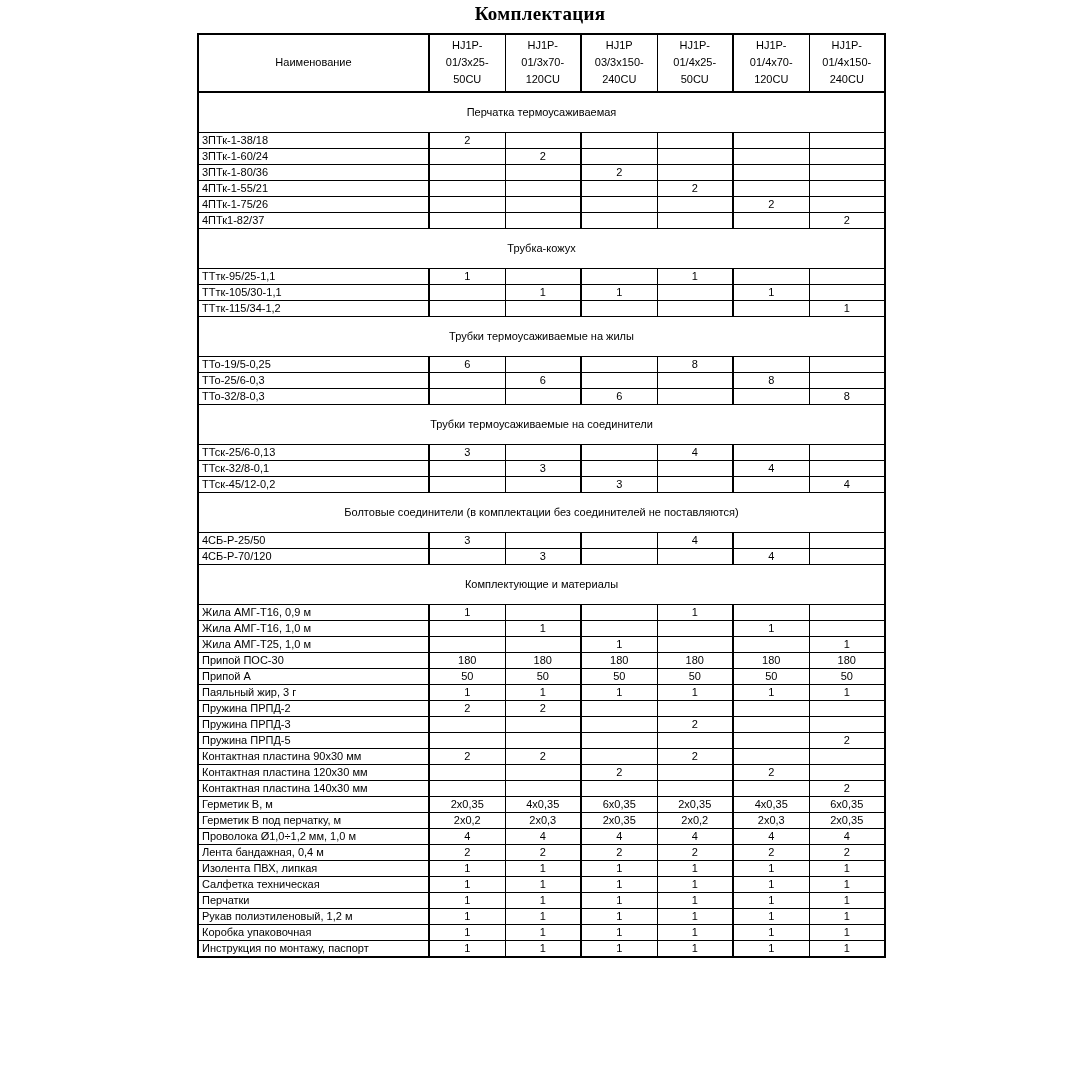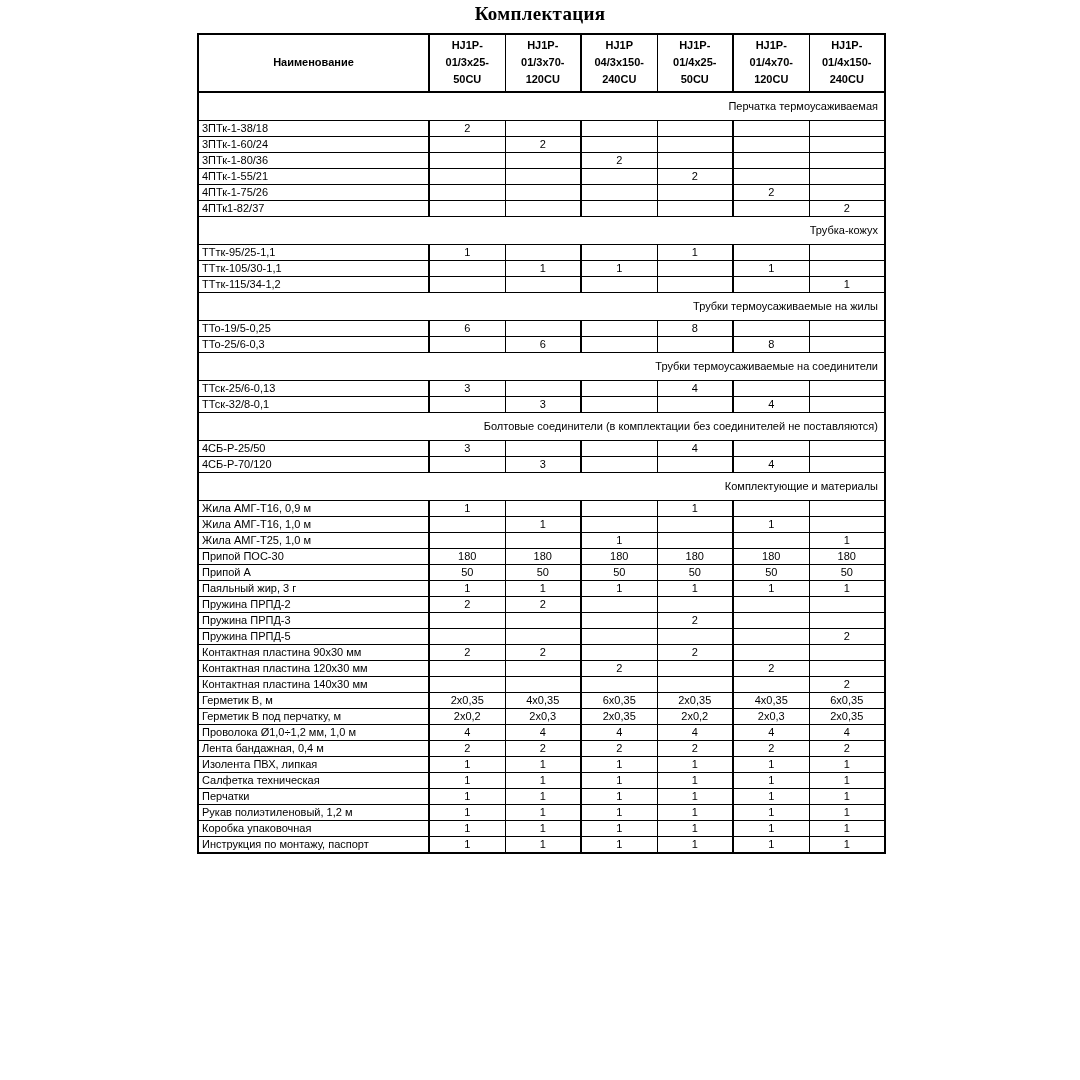--- a/index.html
+++ b/index.html
@@ -49,33 +49,32 @@
   }
   .kit-table col.c-name { width: 231px; }
   .kit-table col.c-val  { width: 76px; }
   
   .kit-table tr.hdr th {
     text-align: center;
     vertical-align: middle;
     padding: 2px 0 3px 0;
     line-height: 17px;
     border-bottom: 2px solid #000;
-    font-weight: bold;
   }
   
   .kit-table td {
     height: 15px;
     line-height: 15px;
     padding: 0 3px;
   }
   .kit-table td.lbl { text-align: left; }
   .kit-table td.val { text-align: center; padding: 0; }
   .kit-table td.sect {
-    text-align: right;
-    padding: 6px;
+    text-align: center;
+    padding: 12px;
   }
   
   .kit-table .thickR { border-right-width: 2px; }
 </style>
 </head>
 <body>
 
 <div class="page-title">Комплектация</div>
 
 <div class="kit-table-wrap">
@@ -98,21 +97,21 @@
             <div>01/3x25-</div>
             <div>50CU</div>
           </th>
           <th class="thickR">
             <div>HJ1P-</div>
             <div>01/3x70-</div>
             <div>120CU</div>
           </th>
           <th>
             <div>HJ1P</div>
-            <div>04/3x150-</div>
+            <div>03/3x150-</div>
             <div>240CU</div>
           </th>
           <th class="thickR">
             <div>HJ1P-</div>
             <div>01/4x25-</div>
             <div>50CU</div>
           </th>
           <th>
             <div>HJ1P-</div>
             <div>01/4x70-</div>
@@ -229,39 +228,57 @@
         <tr>
           <td class="lbl thickR">ТТо-25/6-0,3</td>
           <td class="val"></td>
           <td class="val thickR">6</td>
           <td class="val"></td>
           <td class="val thickR"></td>
           <td class="val">8</td>
           <td class="val"></td>
         </tr>
         <tr>
+          <td class="lbl thickR">ТТо-32/8-0,3</td>
+          <td class="val"></td>
+          <td class="val thickR"></td>
+          <td class="val">6</td>
+          <td class="val thickR"></td>
+          <td class="val"></td>
+          <td class="val">8</td>
+        </tr>
+        <tr>
           <td colspan="7" class="sect">Трубки термоусаживаемые на соединители</td>
         </tr>
         <tr>
           <td class="lbl thickR">ТТск-25/6-0,13</td>
           <td class="val">3</td>
           <td class="val thickR"></td>
           <td class="val"></td>
           <td class="val thickR">4</td>
           <td class="val"></td>
           <td class="val"></td>
         </tr>
         <tr>
           <td class="lbl thickR">ТТск-32/8-0,1</td>
           <td class="val"></td>
           <td class="val thickR">3</td>
           <td class="val"></td>
           <td class="val thickR"></td>
           <td class="val">4</td>
           <td class="val"></td>
+        </tr>
+        <tr>
+          <td class="lbl thickR">ТТск-45/12-0,2</td>
+          <td class="val"></td>
+          <td class="val thickR"></td>
+          <td class="val">3</td>
+          <td class="val thickR"></td>
+          <td class="val"></td>
+          <td class="val">4</td>
         </tr>
         <tr>
           <td colspan="7" class="sect">Болтовые соединители (в комплектации без соединителей не поставляются)</td>
         </tr>
         <tr>
           <td class="lbl thickR">4СБ-Р-25/50</td>
           <td class="val">3</td>
           <td class="val thickR"></td>
           <td class="val"></td>
           <td class="val thickR">4</td>

